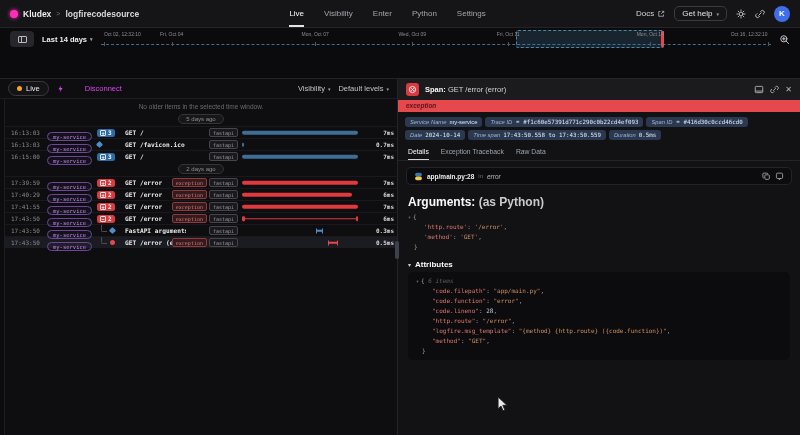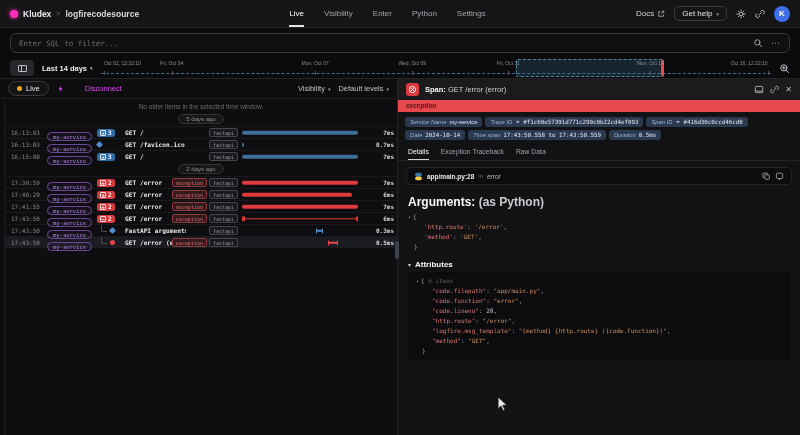--- a/index.html
+++ b/index.html
@@ -168,28 +168,20 @@
         <svg width="10" height="10" viewBox="0 0 16 16" fill="none" stroke="currentColor" stroke-width="1.5" stroke-linecap="round">
             <path d="M6 10L10 6"></path>
             <path d="M8.8 4.2l1.3-1.3a3 3 0 014.2 4.2L13 8.4"></path>
             <path d="M7.2 11.8l-1.3 1.3a3 3 0 01-4.2-4.2L3 7.6"></path>
           </svg>
       </span>
       <span class="avatar">K</span>
     </div>
   </header>
 
-  <div class="sqlbar">
-    <input placeholder="Enter SQL to filter..." style="">
-    <svg width="10" height="10" viewBox="0 0 16 16" fill="none" stroke="#a1a1aa" stroke-width="1.6" stroke-linecap="round">
-        <circle cx="7" cy="7" r="4.2"></circle>
-        <path d="M10.2 10.2L13.8 13.8"></path>
-      </svg>
-    <span class="dots">⋯</span>
-  </div>
 
   <div class="timebar">
     <button class="sb-toggle">
         <span class="sb-icon"></span>
       </button>
     <div class="range">
       <span>Last 14 days</span>
       <span class="chev">▾</span>
     </div>
     <div class="timeline">

